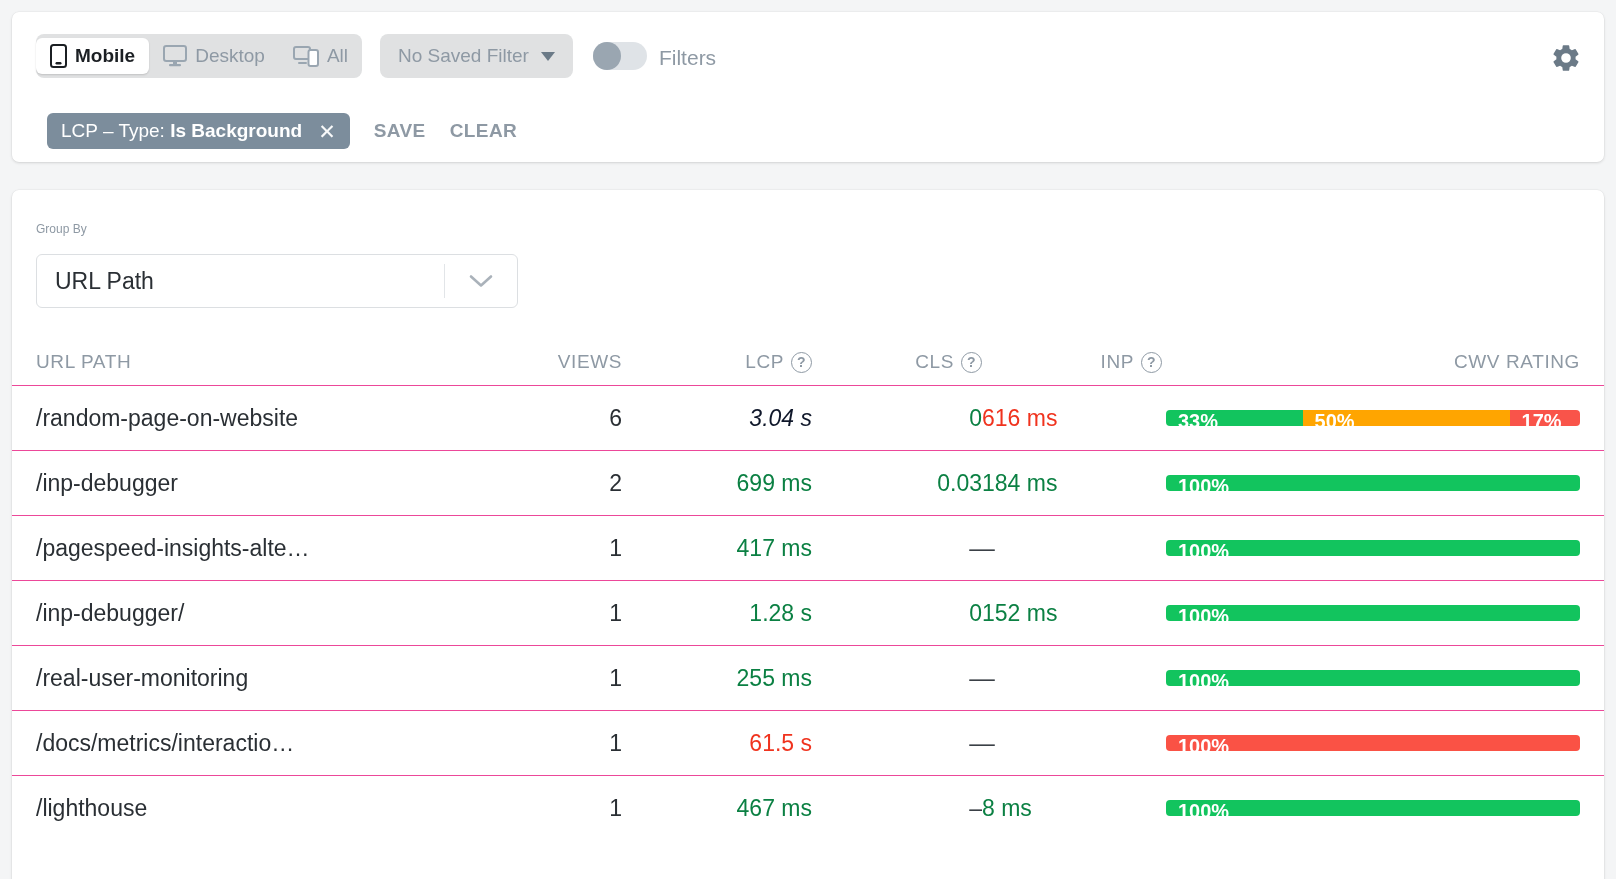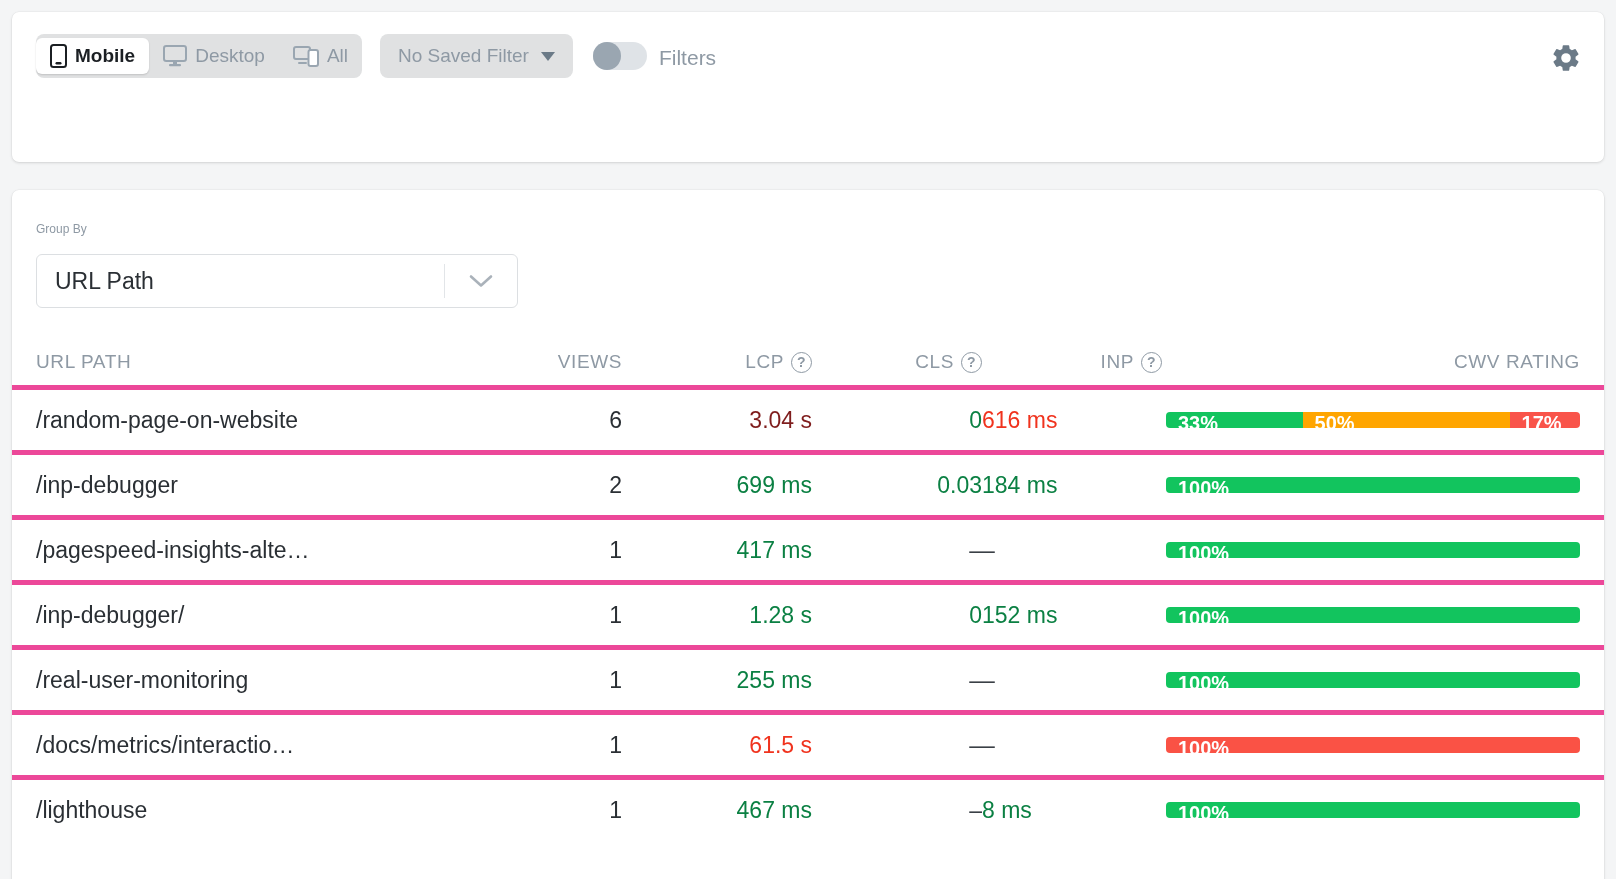--- a/index.html
+++ b/index.html
@@ -130,21 +130,21 @@
   .select-arrow { width: 72px; display:flex; align-items:center; justify-content:center; }
 
   
   .table { position: absolute; left: 12px; top: 190px; width: 1592px; }
   .thead, .trow {
     display: flex; align-items: center;
     width: 1592px;
     padding: 0 24px;
   }
   .thead { height: 44px; position: absolute; top: 150px; }
-  .trow { height: 65px; position: absolute; border-top: 5px solid #ec4899; }
+  .trow { height: 65px; position: absolute; border-top: 1px solid #ec4899; }
 
   .c-path  { width: 390px; text-align: left; }
   .c-views { width: 196px; text-align: right; }
   .c-lcp   { width: 190px; text-align: right; }
   .c-cls   { width: 170px; text-align: right; }
   .c-inp   { width: 180px; text-align: left; }
   .c-cwv   { flex: 1; text-align: right; }
 
   .thead .th {
     font-size: 19px; color: #8e99a4;
@@ -163,21 +163,21 @@
     line-height: 1;
   }
 
   .cell-path {
     font-size: 23px; color: #2a2f34;
     white-space: nowrap; overflow: hidden; text-overflow: ellipsis;
   }
   .cell-num { font-size: 23px; color: #2a2f34; }
   .cell-metric { font-size: 23px; }
   .m-good { color: #0b8043; }
-  .m-ni   { color: #7f1d1d; }
+  .m-ni   { color: #0f172a; font-style: italic; }
   .m-poor { color: #f0331e; }
   .m-none { color: #3a4046; }
 
   
   .cwv-bar {
     display: flex; align-items: flex-start;
     height: 16px;
     border-radius: 4px;
     overflow: hidden;
     width: 414px;
@@ -247,20 +247,31 @@
     </div>
 
   </div>
 
   <div class="gear-btn">
     <svg width="32" height="32" viewBox="0 0 24 24" fill="#6b7a87">
       <path d="M19.14 12.94a7.07 7.07 0 0 0 .06-.94 7.07 7.07 0 0 0-.06-.94l2.03-1.58a.5.5 0 0 0 .12-.62l-1.92-3.32a.5.5 0 0 0-.6-.22l-2.39.96a7 7 0 0 0-1.62-.94l-.36-2.54a.5.5 0 0 0-.5-.42h-3.84a.5.5 0 0 0-.5.42l-.36 2.54c-.58.24-1.12.56-1.62.94l-2.39-.96a.5.5 0 0 0-.6.22L2.67 8.86a.5.5 0 0 0 .12.62l2.03 1.58a7.2 7.2 0 0 0 0 1.88l-2.03 1.58a.5.5 0 0 0-.12.62l1.92 3.32a.5.5 0 0 0 .6.22l2.39-.96c.5.38 1.04.7 1.62.94l.36 2.54a.5.5 0 0 0 .5.42h3.84a.5.5 0 0 0 .5-.42l.36-2.54c.58-.24 1.12-.56 1.62-.94l2.39.96a.5.5 0 0 0 .6-.22l1.92-3.32a.5.5 0 0 0-.12-.62l-2.03-1.58zM12 15.6A3.6 3.6 0 1 1 15.6 12 3.6 3.6 0 0 1 12 15.6z"></path>
     </svg>
   </div>
 
+  <div class="chip-row">
+    <div class="chip">
+      <span>
+        <span>LCP – Type:</span>
+        <span class="chip-bold">Is Background</span>
+      </span>
+      <span class="chip-x">✕</span>
+    </div>
+    <span class="chip-action">SAVE</span>
+    <span class="chip-action">CLEAR</span>
+  </div>
 
 </div>
 
 <div class="card" id="results-card"></div>
 
 <div class="groupby-label">Group By</div>
 
 <div class="select">
   <span class="select-value">URL Path</span>
   <span class="select-divider"></span>

